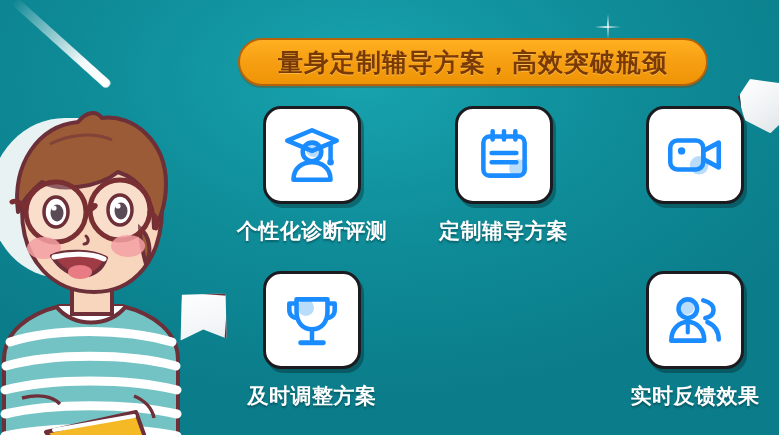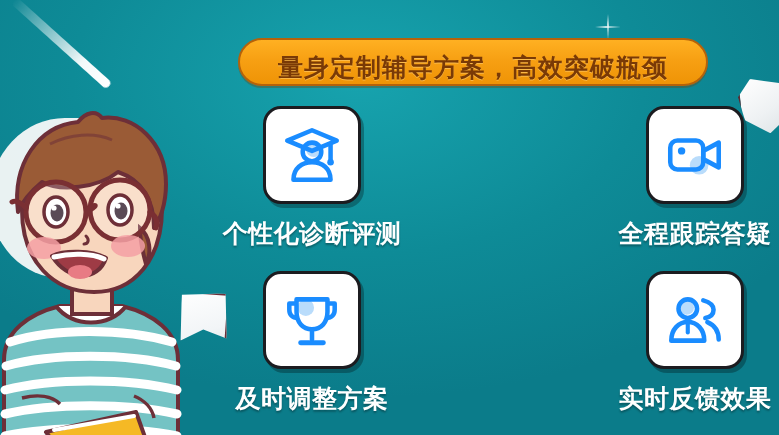--- a/index.html
+++ b/index.html
@@ -80,21 +80,21 @@
   }
 
   
   .banner{
     position:absolute;
     left:238px; top:38px;
     width:470px; height:48px;
     background:linear-gradient(180deg,#ffb022 0%,#f7a013 45%,#ef9406 100%);
     border:2px solid #b5620a;
     border-radius:26px;
-    display:flex; align-items:flex-end; justify-content:center;
+    display:flex; align-items:center; justify-content:center;
     box-shadow:0 2px 0 rgba(120,60,0,.35);
   }
   .banner-text{
     font-size:25px;
     font-weight:bold;
     letter-spacing:1px;
     color:#7a3a06;
     white-space:nowrap;
     text-shadow:0 1px 0 rgba(255,210,120,.55);
   }
@@ -122,21 +122,21 @@
     background:#ffffff;
     border-radius:18px;
     border:3px solid #1c1c20;
     display:flex; align-items:center; justify-content:center;
     box-shadow:3px 4px 0 rgba(0,0,0,.28);
   }
   .icon-card svg{ width:66px; height:66px; display:block; }
 
   .feature-label{
     margin-top:13px;
-    font-size:25px;
+    font-size:21px;
     font-weight:bold;
     color:#ffffff;
     white-space:nowrap;
     letter-spacing:.5px;
     text-shadow:0 2px 2px rgba(0,0,0,.30);
   }
 
   
   .character{
     position:absolute;
@@ -173,31 +173,41 @@
             <path d="M32 8 L56 18 L32 28 L8 18 Z" stroke="#1a8cff" stroke-width="4.4" stroke-linejoin="round"></path>
             <path d="M50 22 V36" stroke="#1a8cff" stroke-width="4.4" stroke-linecap="round"></path>
             <circle cx="50" cy="39" r="3.2" fill="#1a8cff"></circle>
             <circle cx="32" cy="29" r="9" stroke="#1a8cff" stroke-width="4.4"></circle>
             <path d="M14 56 C14 45 22 39 32 39 C42 39 50 45 50 56 Z" stroke="#1a8cff" stroke-width="4.4" stroke-linejoin="round"></path>
           </svg>
         </div>
         <div class="feature-label">个性化诊断评测</div>
       </div>
 
+      <div class="feature">
+        <div class="icon-card">
+          <svg viewBox="0 0 64 64" fill="none">
+            <circle cx="46" cy="45" r="9" fill="#b9dcfb"></circle>
+            <rect x="12" y="14" width="40" height="38" rx="6" stroke="#1a8cff" stroke-width="4.4"></rect>
+            <path d="M21 9 V17 M32 9 V17 M43 9 V17" stroke="#1a8cff" stroke-width="4.4" stroke-linecap="round"></path>
+            <path d="M20 30 H44 M20 39 H44" stroke="#1a8cff" stroke-width="4.4" stroke-linecap="round"></path>
+          </svg>
+        </div>
+        <div class="feature-label">定制辅导方案</div>
+      </div>
 
       <div class="feature">
         <div class="icon-card">
           <svg viewBox="0 0 64 64" fill="none">
             <circle cx="36" cy="42" r="9" fill="#b9dcfb"></circle>
             <rect x="8" y="18" width="32" height="28" rx="7" stroke="#1a8cff" stroke-width="4.4"></rect>
             <path d="M40 28 L55 20 V44 L40 36 Z" stroke="#1a8cff" stroke-width="4.4" stroke-linejoin="round"></path>
             <circle cx="19" cy="28" r="3.6" fill="#1a8cff"></circle>
           </svg>
         </div>
-        <div class="feature-label">全程跟踪答疑</div>
       </div>
 
     </div>
 
     <div class="row r2">
 
       <div class="feature">
         <div class="icon-card">
           <svg viewBox="0 0 64 64" fill="none">
             <circle cx="26" cy="20" r="8" fill="#b9dcfb"></circle>

